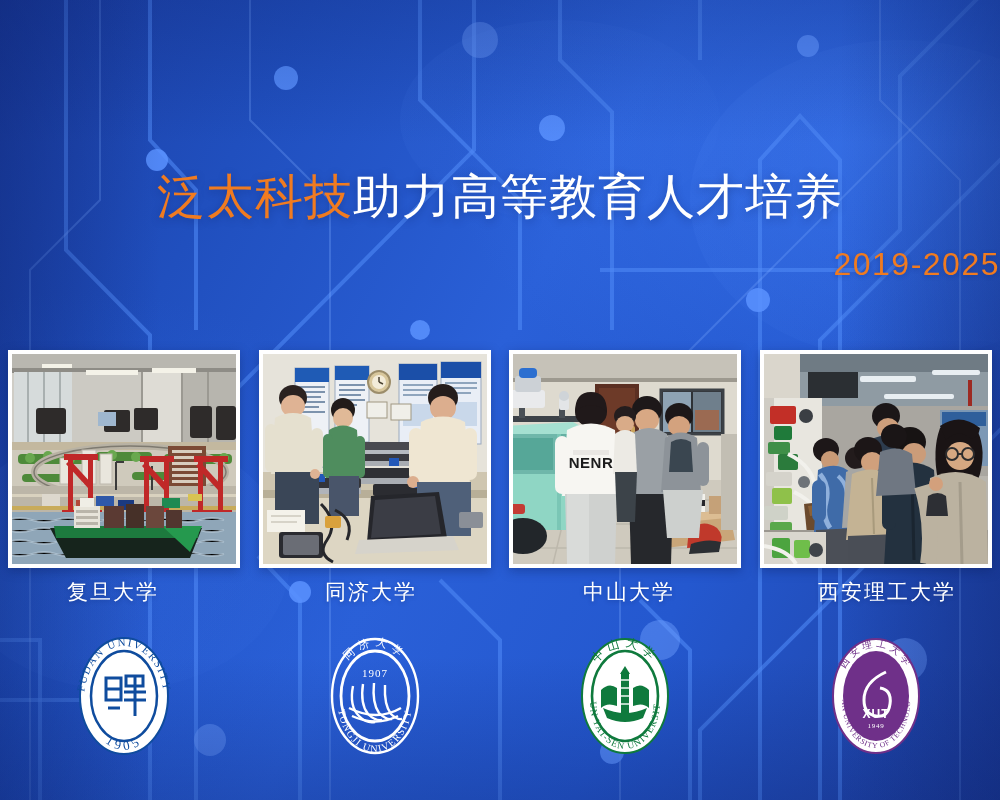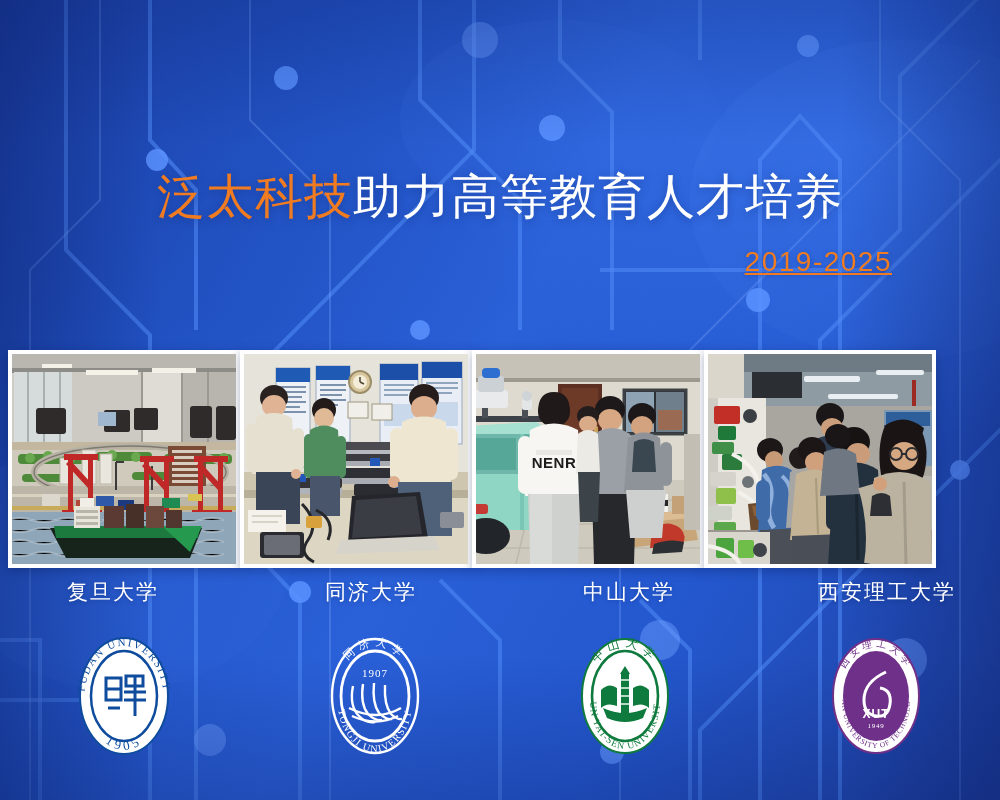--- a/index.html
+++ b/index.html
@@ -43,35 +43,34 @@
     line-height: 1.04;
     letter-spacing: 1px;
     white-space: nowrap;
     font-weight: 400;
     text-shadow: 0 2px 8px rgba(10,28,90,0.35);
   }
   .title-accent { color: #f07b20; }
   .title-plain  { color: #ffffff; }
   #subtitle {
     margin-top: 24px;
-    padding-right: 108px;
-    font-size: 28px;
+    font-size: 32px;
     color: #f07b20;
     letter-spacing: 1.5px;
     text-align: right;
     text-shadow: 0 1px 5px rgba(10,28,90,0.30);
-    text-decoration: underline;
   }
 
   
   #photo-row {
     position: absolute;
     left: 8px; top: 350px;
     width: 984px; height: 218px;
     display: flex;
+    justify-content: space-between;
     z-index: 4;
   }
   .photo-card {
     width: 232px; height: 218px;
     background: #ffffff;
     padding: 4px;
     box-sizing: border-box;
     box-shadow: 0 3px 10px rgba(8,26,86,0.35);
   }
   .photo-inner {

